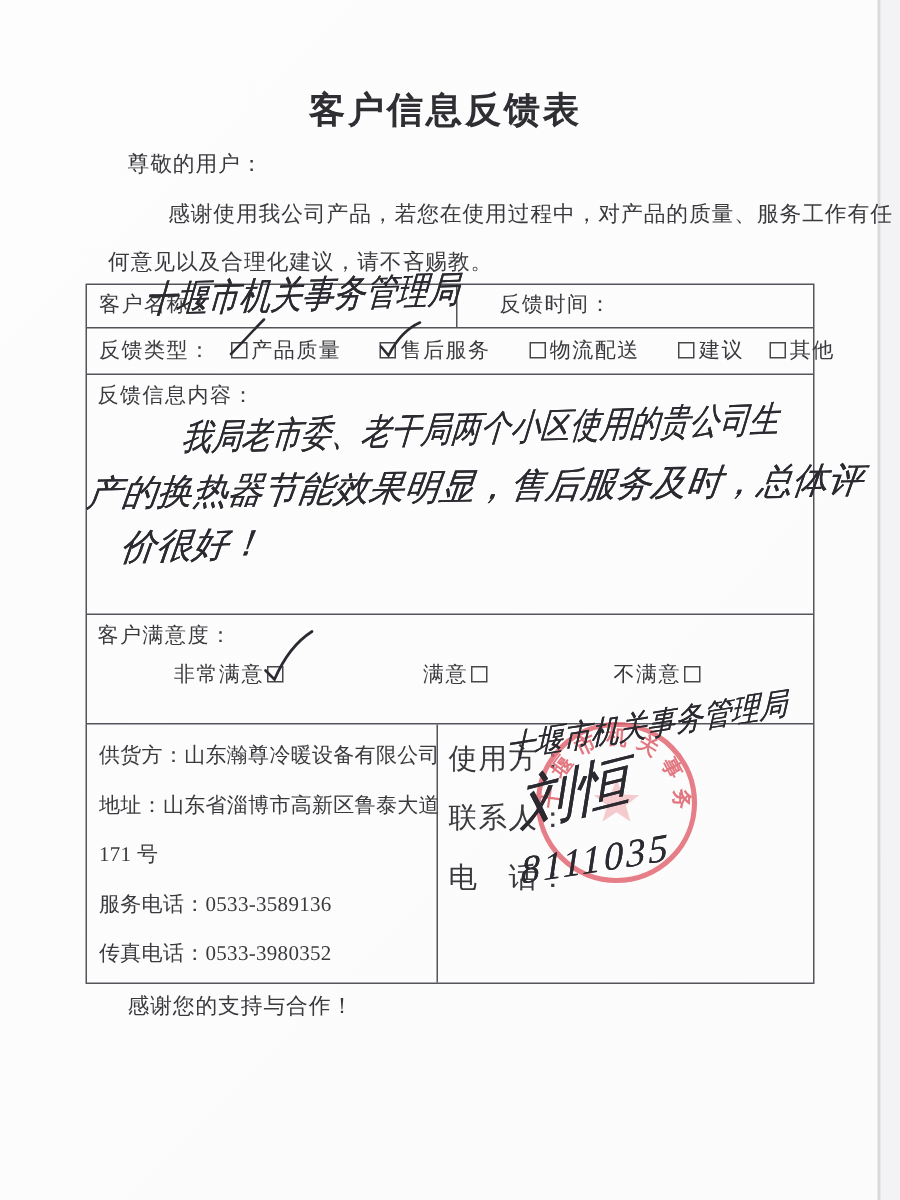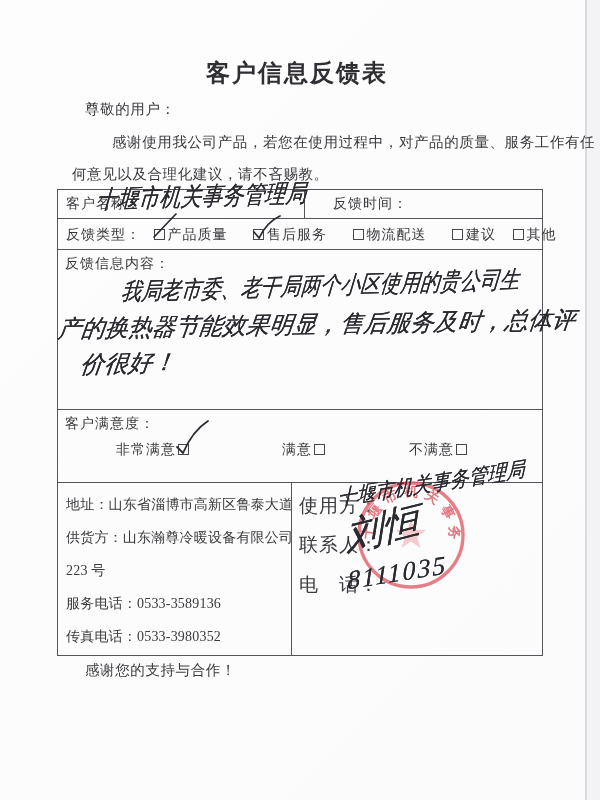--- a/index.html
+++ b/index.html
@@ -147,23 +147,23 @@
       <span class="sat-opt" style="left:224px;">
         <span>满意</span><span class="cbox cbox-post"></span>
       </span>
       <span class="sat-opt" style="left:351px;">
         <span>不满意</span><span class="cbox cbox-post"></span>
       </span>
     </div>
 
     <div class="trow row5">
       <div class="supplier-cell">
+        <div class="sline"><span>供货方：</span><span>山东瀚尊冷暖设备有限公司</span></div>
         <div class="sline"><span>地址：</span><span>山东省淄博市高新区鲁泰大道</span></div>
-        <div class="sline"><span>供货方：</span><span>山东瀚尊冷暖设备有限公司</span></div>
-        <div class="sline">223 号</div>
+        <div class="sline">171 号</div>
         <div class="sline"><span>服务电话：</span><span>0533-3589136</span></div>
         <div class="sline"><span>传真电话：</span><span>0533-3980352</span></div>
       </div>
       <div class="user-cell">
         <span class="u-label u-label-1">使用方：</span>
         <span class="u-label u-label-2">联系人：</span>
         <span class="u-label u-label-3">电　话：</span>
       </div>
     </div>
   </div>

